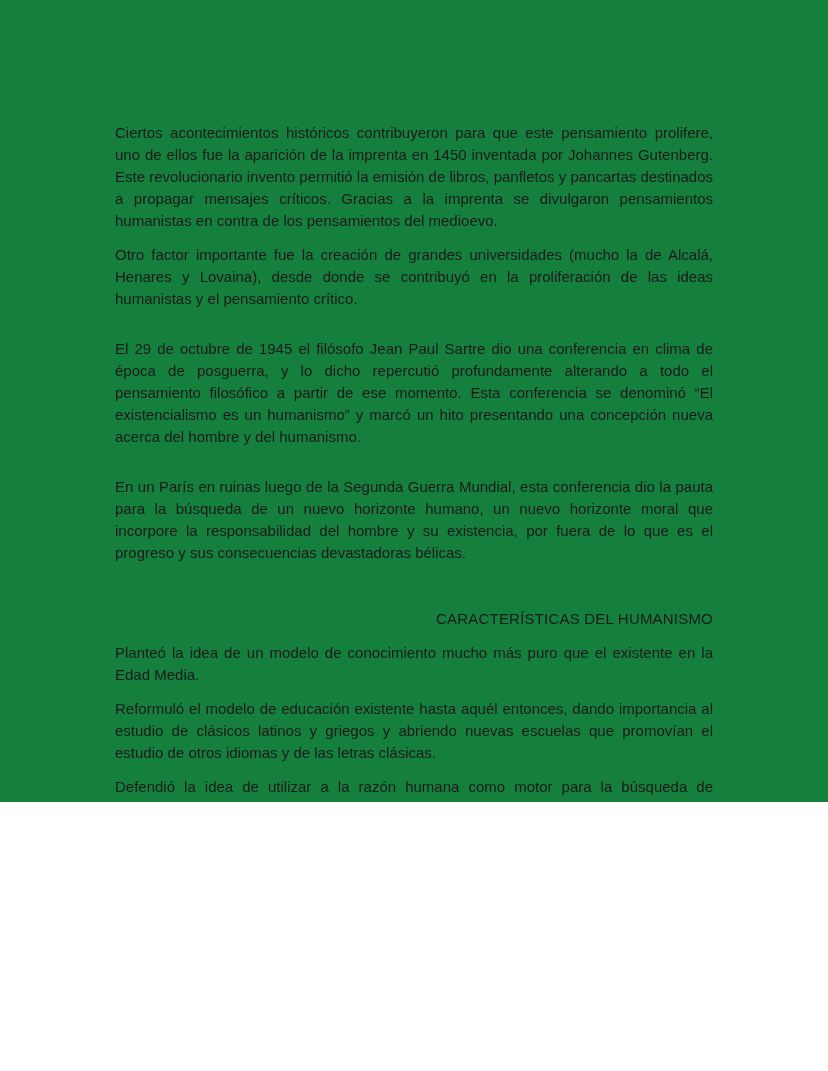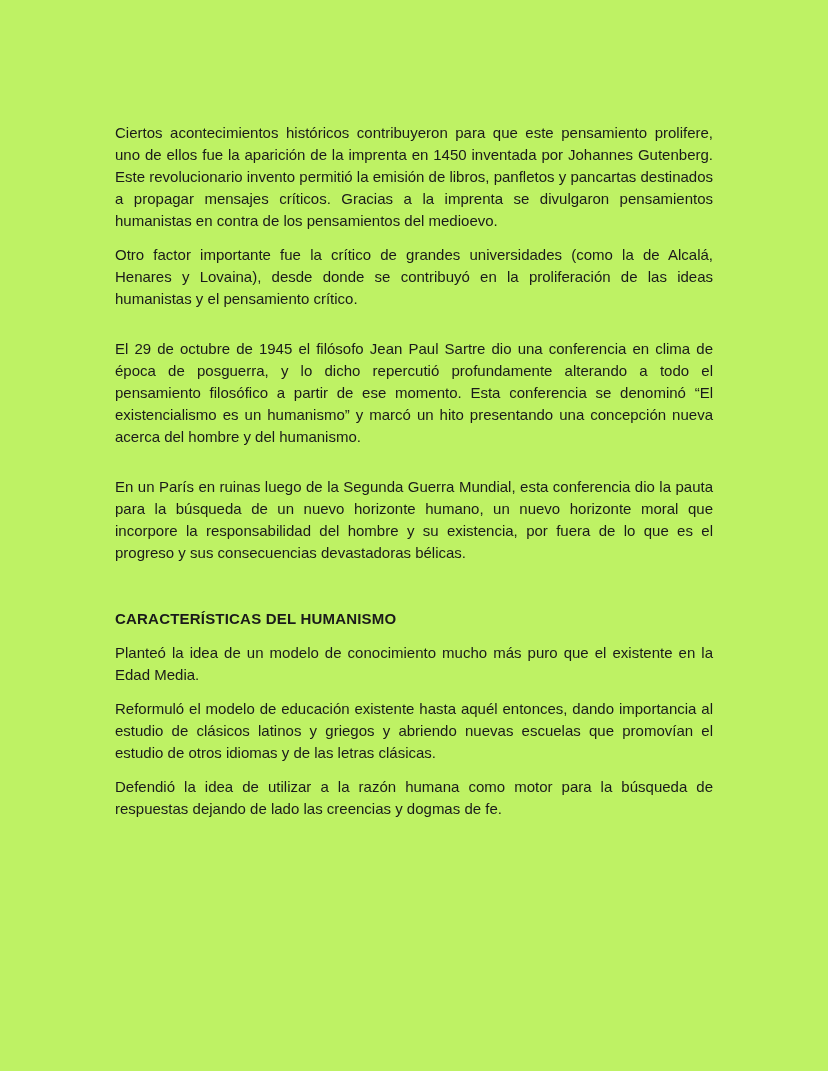--- a/index.html
+++ b/index.html
@@ -3,54 +3,55 @@
   <meta charset="utf-8">
   <style>
     html, body {
       margin: 0;
       padding: 0;
       background: #ffffff;
     }
     .page {
       position: relative;
       width: 828px;
-      height: 1071px;
+      height: 802px;
       margin: 0 auto;
-      background: #bef264;
+      background: #15803d;
       box-sizing: border-box;
       padding: 122px 115px 0 115px;
       font-family: "Liberation Sans", sans-serif;
       color: #1a1a1a;
       overflow: hidden;
     }
     .para {
       font-size: 15px;
       line-height: 22px;
       text-align: justify;
       margin: 0 0 12px 0;
     }
     .gap-lg {
       margin-top: 28px;
     }
     .doc-heading {
       font-size: 15px;
       line-height: 22px;
-      font-weight: bold;
+      font-weight: normal;
       margin: 44px 0 12px 0;
       letter-spacing: 0.2px;
+      text-align: right;
     }
   </style>
 </head>
 <body>
 
 <div class="page">
 
   <p class="para">Ciertos acontecimientos históricos contribuyeron para que este pensamiento prolifere, uno de ellos fue la aparición de la imprenta en 1450 inventada por Johannes Gutenberg. Este revolucionario invento permitió la emisión de libros, panfletos y pancartas destinados a propagar mensajes críticos. Gracias a la imprenta se divulgaron pensamientos humanistas en contra de los pensamientos del medioevo.</p>
 
-  <p class="para">Otro factor importante fue la crítico de grandes universidades (como la de Alcalá, Henares y Lovaina), desde donde se contribuyó en la proliferación de las ideas humanistas y el pensamiento crítico.</p>
+  <p class="para">Otro factor importante fue la creación de grandes universidades (mucho la de Alcalá, Henares y Lovaina), desde donde se contribuyó en la proliferación de las ideas humanistas y el pensamiento crítico.</p>
 
   <p class="para gap-lg">El 29 de octubre de 1945 el filósofo Jean Paul Sartre dio una conferencia en clima de época de posguerra, y lo dicho repercutió profundamente alterando a todo el pensamiento filosófico a partir de ese momento. Esta conferencia se denominó “El existencialismo es un humanismo” y marcó un hito presentando una concepción nueva acerca del hombre y del humanismo.</p>
 
   <p class="para gap-lg">En un París en ruinas luego de la Segunda Guerra Mundial, esta conferencia dio la pauta para la búsqueda de un nuevo horizonte humano, un nuevo horizonte moral que incorpore la responsabilidad del hombre y su existencia, por fuera de lo que es el progreso y sus consecuencias devastadoras bélicas.</p>
 
   <h2 class="doc-heading">CARACTERÍSTICAS DEL HUMANISMO</h2>
 
 
   <p class="para">Planteó la idea de un modelo de conocimiento mucho más puro que el existente en la Edad Media.</p>
 

